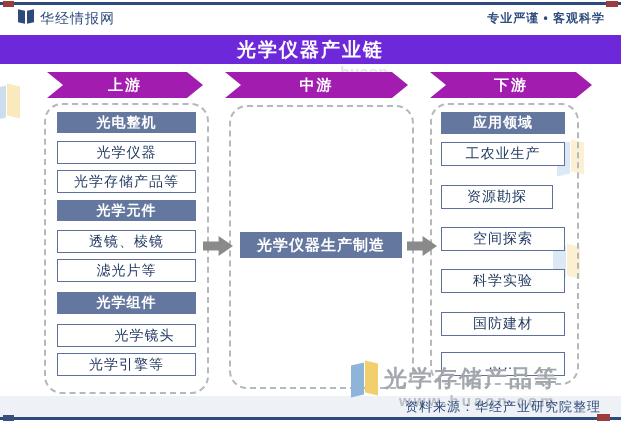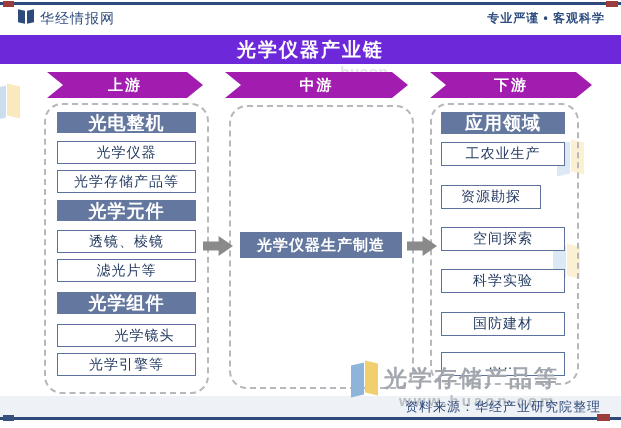--- a/index.html
+++ b/index.html
@@ -20,21 +20,21 @@
   
   .banner{position:absolute;left:0;top:35px;width:621px;height:29px;background:#6d28d9;
           color:#fff;font-size:19px;font-weight:700;text-align:center;line-height:29px;letter-spacing:2px;}
   
   .stage{position:absolute;top:72px;height:26px;background:#a21caf;color:#fff;font-weight:700;
          font-size:15px;display:flex;align-items:center;justify-content:center;letter-spacing:2px;
          clip-path:polygon(0 0,calc(100% - 16px) 0,100% 50%,calc(100% - 16px) 100%,0 100%,16px 50%);}
   
   .dash{position:absolute;border:2px dashed #b5b8bd;border-radius:18px;}
   
-  .hdr-box{position:absolute;background:#64779f;color:#fff;font-weight:700;font-size:18px;
+  .hdr-box{position:absolute;background:#64779f;color:#fff;font-weight:700;font-size:14px;
            display:flex;align-items:center;justify-content:center;letter-spacing:1px;}
   .item-box{position:absolute;background:#fff;border:1.5px solid #5d719c;color:#1e355e;font-size:14px;
             display:flex;align-items:center;justify-content:center;box-sizing:border-box;letter-spacing:1px;}
   .mid-box{position:absolute;left:240px;top:232px;width:162px;height:26px;background:#64779f;color:#fff;
            font-weight:700;font-size:15px;display:flex;align-items:center;justify-content:center;letter-spacing:1px;}
   
   .flow{position:absolute;top:236px;width:30px;height:20px;background:#8a8a8a;
         clip-path:polygon(0 28%,52% 28%,52% 0,100% 50%,52% 100%,52% 72%,0 72%);}
   
   .wm-logo{position:absolute;width:30px;height:38px;}
@@ -104,21 +104,21 @@
   <div class="item-box" style="left:57px;top:324px;width:139px;height:23px;padding-left:36px;">光学镜头</div>
   <div class="item-box" style="left:57px;top:353px;width:139px;height:23px;">光学引擎等</div>
 
   <div class="flow" style="left:203px;"></div>
   <div class="flow" style="left:407px;"></div>
 
   <div class="mid-box">光学仪器生产制造</div>
 
   <div class="hdr-box" style="left:441px;top:112px;width:124px;height:22px;">应用领域</div>
   <div class="item-box" style="left:441px;top:142px;width:124px;height:24px;">工农业生产</div>
-  <div class="item-box" style="left:441px;top:185px;width:100px;height:24px;">资源勘探</div>
+  <div class="item-box" style="left:441px;top:185px;width:112px;height:24px;">资源勘探</div>
   <div class="item-box" style="left:441px;top:227px;width:124px;height:24px;">空间探索</div>
   <div class="item-box" style="left:441px;top:269px;width:124px;height:24px;">科学实验</div>
   <div class="item-box" style="left:441px;top:312px;width:124px;height:24px;">国防建材</div>
   <div class="item-box" style="left:441px;top:352px;width:124px;height:24px;">……</div>
 
   <div class="footer-bar"></div>
 
   <div class="wm-logo" style="left:350px;top:361px;">
     <div class="b"></div>
       <div class="y"></div>

